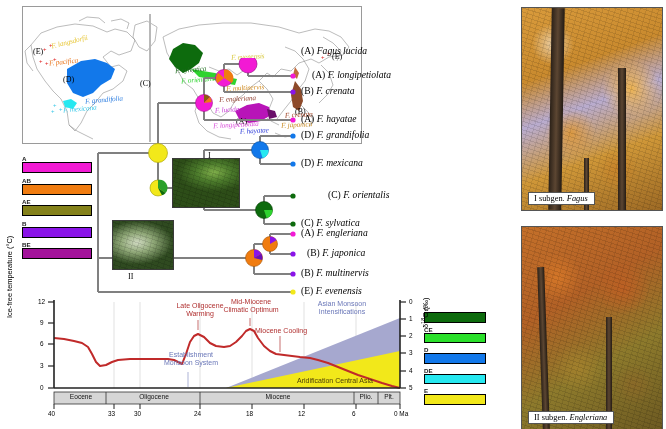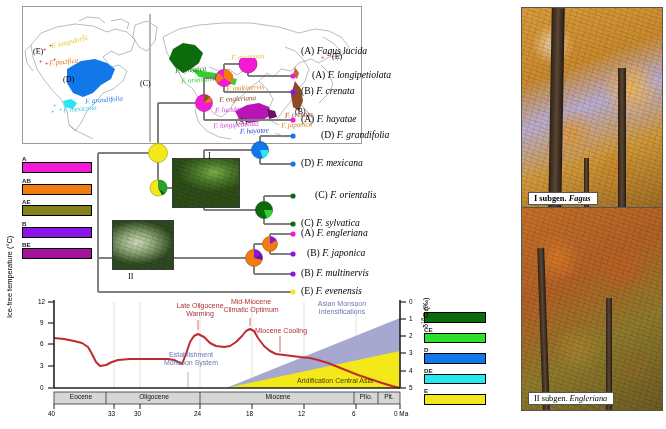--- a/index.html
+++ b/index.html
@@ -50,22 +50,22 @@
   .epoch{position:absolute;font-size:6.6px;color:#111;text-align:center;}
   .axtitle{position:absolute;font-size:7.4px;color:#000;}
 
   
   #photo-fagus{left:521px;top:7px;width:140px;height:202px;border:1px solid #555;overflow:hidden;
      background:
       radial-gradient(circle 30px at 22% 18%, rgba(255,255,255,.55), transparent 70%),
       radial-gradient(circle 40px at 78% 40%, rgba(245,180,60,.85), transparent 72%),
       radial-gradient(circle 36px at 35% 62%, rgba(225,150,45,.8), transparent 70%),
       radial-gradient(circle 30px at 68% 80%, rgba(200,130,40,.8), transparent 70%),
-      linear-gradient(160deg,#d99b3c 0%,#c98a2e 30%,#b9accf 48%,#cf9738 70%,#9d6a25 100%); font-weight: bold;}
-  #photo-engleriana{left:521px;top:207px;width:140px;height:202px;border:1px solid #555;overflow:hidden;
+      linear-gradient(160deg,#d99b3c 0%,#c98a2e 30%,#b9accf 48%,#cf9738 70%,#9d6a25 100%);}
+  #photo-engleriana{left:521px;top:226px;width:140px;height:202px;border:1px solid #555;overflow:hidden;
      background:
       radial-gradient(circle 34px at 25% 25%, rgba(215,120,40,.9), transparent 72%),
       radial-gradient(circle 38px at 72% 30%, rgba(190,95,35,.9), transparent 72%),
       radial-gradient(circle 34px at 40% 70%, rgba(165,130,45,.85), transparent 72%),
       radial-gradient(circle 30px at 80% 78%, rgba(140,105,40,.85), transparent 70%),
       linear-gradient(150deg,#c4702a 0%,#b26126 35%,#8d7a2c 65%,#6d5a22 100%);}
   .phcap{position:absolute;left:6px;bottom:5px;background:#fff;border:1px solid #555;
          padding:1px 6px 1px 5px;font-family:"Liberation Serif",serif;font-size:8.4px;white-space:nowrap;}
   .phcap i{font-style:italic;}
   .grain{position:absolute;inset:0;opacity:.22;
@@ -311,23 +311,23 @@
       <path d="M158 200 L158 191.5 A8.5 8.5 0 0 1 165.4 195.8 Z" fill="#8a14e8"></path>
       <path d="M158 200 L165.4 195.8 A8.5 8.5 0 0 1 166.2 202 Z" fill="#6a0fb8"></path>
     </g>
   </svg>
 
   <div id="tree-tips">
       <div class="tiplabel" style="left: 205px; top: -12px;"><span>(A) </span><i>Fagus lucida</i></div>
       <div class="tiplabel" style="left: 216px; top: 12px;"><span>(A) </span><i>F. longipetiolata</i></div>
       <div class="tiplabel" style="left: 205px; top: 28px;"><span>(B) </span><i>F. crenata</i></div>
       <div class="tiplabel" style="left: 205px; top: 56px;"><span>(A) </span><i>F. hayatae</i></div>
-      <div class="tiplabel" style="left: 205px; top: 72px; margin-left: 20px;"><span>(D) </span><i>F. grandifolia</i></div>
+      <div class="tiplabel" style="left: 205px; top: 72px;"><span>(D) </span><i>F. grandifolia</i></div>
       <div class="tiplabel" style="left: 205px; top: 100px;"><span>(D) </span><i>F. mexicana</i></div>
-      <div class="tiplabel" style="left: 205px; top: 132px; padding-left: 14px;"><span>(C) </span><i>F. orientalis</i></div>
+      <div class="tiplabel" style="left: 218px; top: 132px; padding-left: 14px;"><span>(C) </span><i>F. orientalis</i></div>
       <div class="tiplabel" style="left: 205px; top: 160px;"><span>(C) </span><i>F. sylvatica</i></div>
       <div class="tiplabel" style="left: 205px; top: 170px;"><span>(A) </span><i>F. engleriana</i></div>
       <div class="tiplabel" style="left: 211px; top: 190px;"><span>(B) </span><i>F. japonica</i></div>
       <div class="tiplabel" style="left: 205px; top: 210px;"><span>(B) </span><i>F. multinervis</i></div>
       <div class="tiplabel" style="left: 205px; top: 228px;"><span>(E) </span><i>F. evenensis</i></div>
     </div>
   <div id="clade-marks">
       <div class="clade-roman" style="left: 112px; top: 93px;">I</div>
       <div class="clade-roman" style="left: 32px; top: 214px;">II</div>
     </div>

